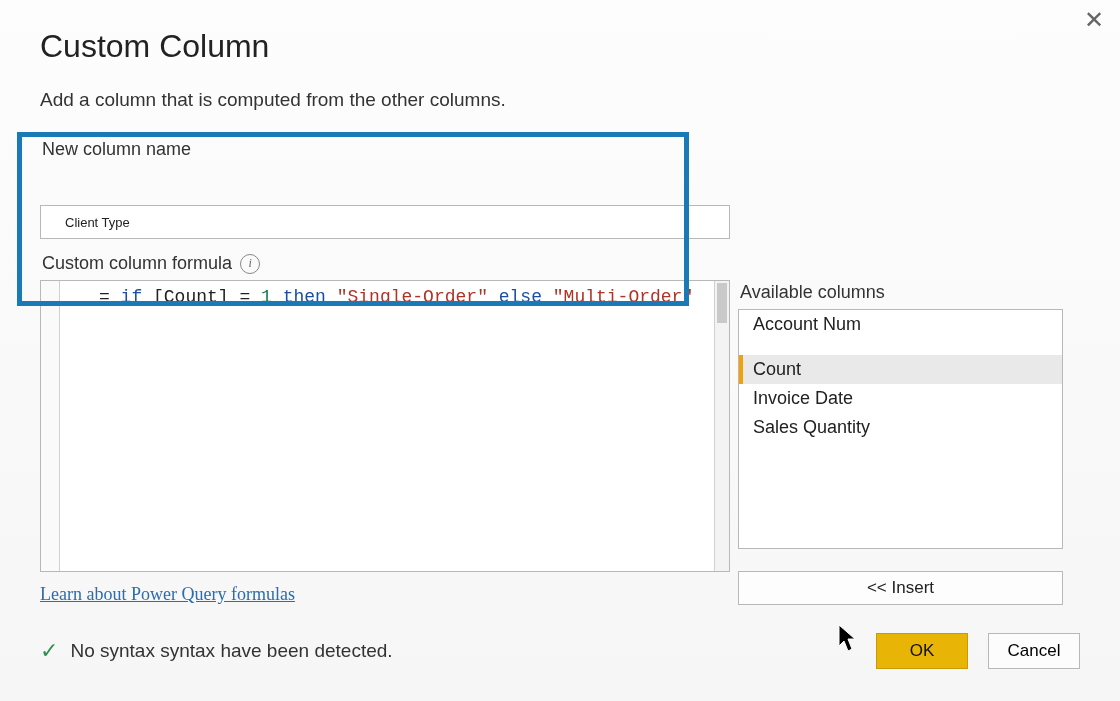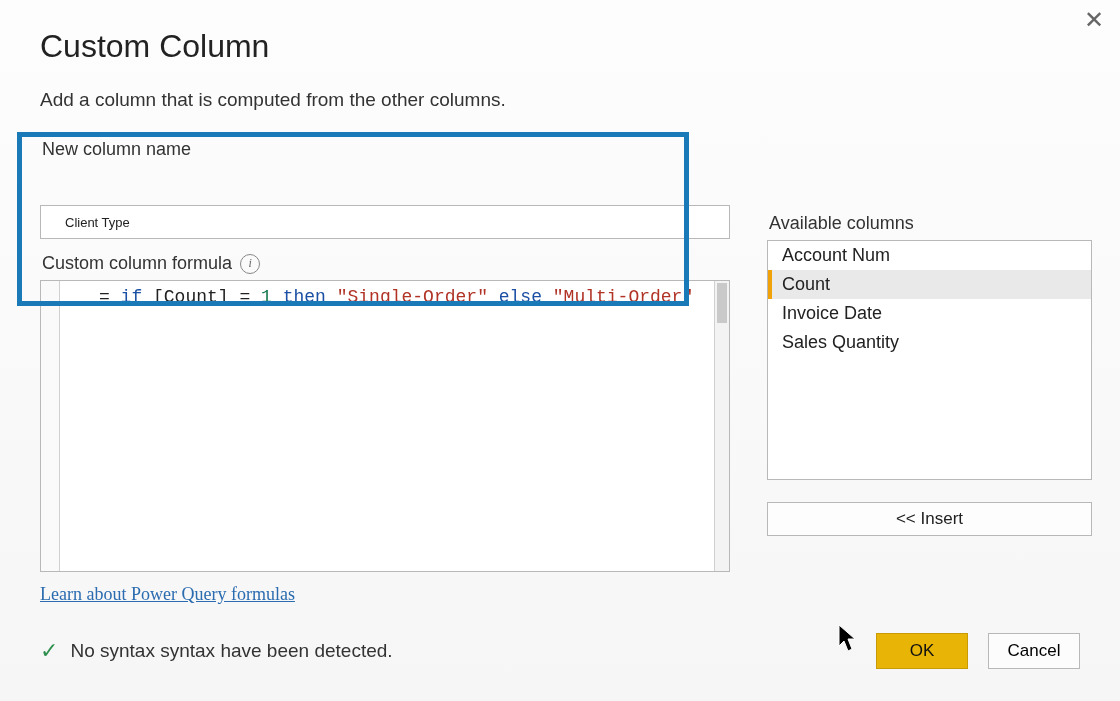--- a/index.html
+++ b/index.html
@@ -18,21 +18,21 @@
     --lit-str:#b03326;
     --hl-box:#1a7ab8;
     --row-sel:#e9e9e9;
   }
   html,body{margin:0;padding:0;width:1120px;height:701px;background:#f7f7f7;font-family:"Segoe UI",Arial,sans-serif;color:var(--fg);}
   .dialog{position:relative;width:1120px;height:701px;background:linear-gradient(#fdfdfd,#f6f6f6);box-sizing:border-box;}
   .close-x{position:absolute;top:8px;right:16px;font-size:24px;color:#666;line-height:1;cursor:pointer;}
   .content{padding:28px 40px 0 40px;}
   h1.title{margin:0 0 24px 0;font-size:32px;font-weight:400;color:#222;}
   .subtitle{margin:0 0 28px 0;font-size:19px;color:#333;}
-  .body-row{display:flex;gap:37px;align-items:flex-start;}
+  .body-row{display:flex;gap:8px;align-items:flex-end;}
   .left-col{flex:0 0 690px;}
   .right-col{flex:0 0 325px;padding-top:74px;} 
   .field-label{font-size:18px;color:#333;margin:0 0 6px 2px;display:flex;align-items:center;gap:8px;}
   .info-icon{display:inline-flex;width:18px;height:18px;border:1px solid #888;border-radius:50%;align-items:center;justify-content:center;font-size:12px;color:#666;font-style:italic;font-family:Georgia,serif;}
   input.text-input{width:100%;height:34px;border:1px solid var(--border);background:#fff;font-size:13px;padding:2px 24px;box-sizing:border-box;color:#222;margin-top:39px;}
   .name-block{margin-bottom:14px;}
   .formula-wrap{}
   .formula-box{position:relative;border:1px solid var(--border);background:#fff;height:292px;box-sizing:border-box;font-family:Consolas,"Courier New",monospace;font-size:18px;line-height:1.4;}
   .gutter{position:absolute;left:0;top:0;bottom:0;width:18px;border-right:1px solid #d0d0d0;background:#fafafa;}
   .formula-inner{position:absolute;left:18px;right:16px;top:4px;white-space:pre;color:#222;margin-left:40px;}
@@ -40,21 +40,21 @@
   .num{color:var(--lit-num);}
   .str{color:var(--lit-str);}
   .formula-scroll{position:absolute;right:0;top:0;bottom:0;width:14px;border-left:1px solid #d0d0d0;background:#f3f3f3;}
   .formula-scroll .thumb{background:#c9c9c9;width:10px;margin:2px auto;height:40px;}
 
   .hl-box{position:absolute;border:5px solid var(--hl-box);pointer-events:none;box-sizing:border-box;}
 
   .avail-label{font-size:18px;color:#333;margin:0 0 6px 2px;}
   .avail-list{border:1px solid var(--border);background:#fff;height:240px;box-sizing:border-box;overflow:hidden;}
   .avail-item{font-size:18px;padding:4px 10px;color:#222;cursor:pointer;border-left:4px solid transparent;}
-  .avail-item.selected{background:var(--row-sel);border-left:4px solid var(--highlight);}
+  .avail-item.selected{background:var(--row-sel);border-left:4px solid var(--highlight);margin-top:16px;}
   .insert-btn{margin-top:22px;width:100%;height:34px;border:1px solid var(--border);background:#fdfdfd;font-size:17px;color:#222;cursor:pointer;}
 
   .learn-link{display:inline-block;margin-top:12px;font-size:18px;color:var(--link);font-family:Liberation Serif, serif;}
 
   .footer{position:absolute;left:40px;right:40px;bottom:32px;display:flex;align-items:center;justify-content:space-between;}
   .status{display:flex;align-items:center;gap:12px;font-size:19px;color:#333;}
   .check{color:#2f8f4e;font-size:22px;line-height:1;}
   .btn-row{display:flex;gap:20px;align-items:center;padding-left:40px;}
   .btn{min-width:92px;height:36px;border:1px solid var(--border);background:#fcfcfc;font-size:17px;cursor:pointer;}
   .btn.primary{background:var(--highlight-fill);border-color:#c79a06;color:#111;}

